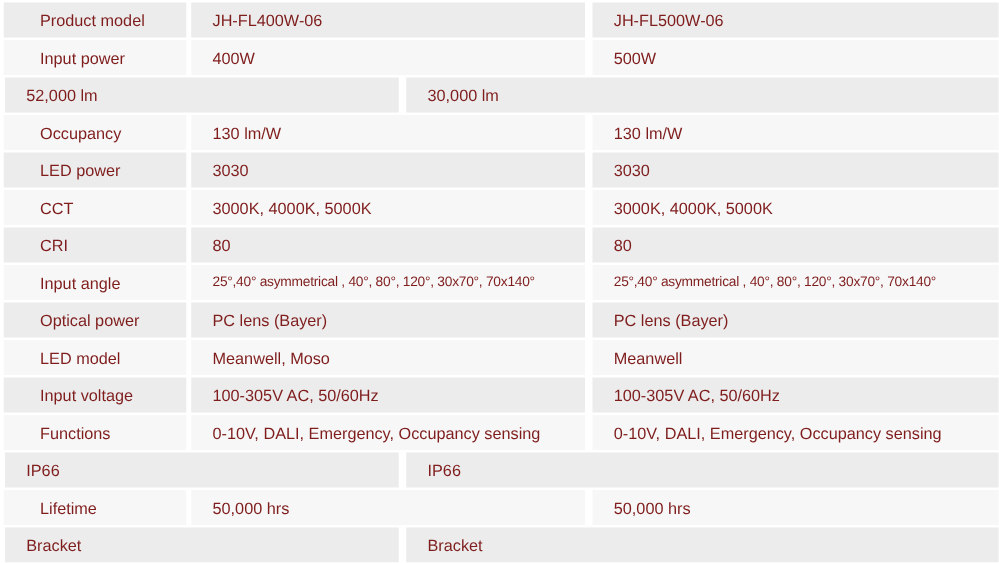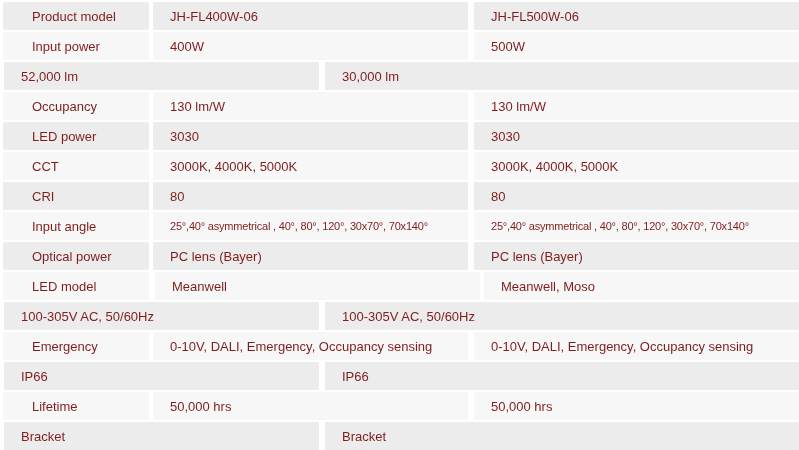--- a/index.html
+++ b/index.html
@@ -106,31 +106,32 @@
   </div>
 
   <div class="row">
     <div class="cell label">Optical power</div>
     <div class="cell v1">PC lens (Bayer)</div>
     <div class="cell v2">PC lens (Bayer)</div>
   </div>
 
   <div class="row">
     <div class="cell label">LED model</div>
+    <div class="cell v1">Meanwell, Moso</div>
     <div class="cell v2">Meanwell</div>
-    <div class="cell v1">Meanwell, Moso</div>
   </div>
 
   <div class="row">
+    <div class="cell label">Input voltage</div>
     <div class="cell v1">100-305V AC, 50/60Hz</div>
     <div class="cell v2">100-305V AC, 50/60Hz</div>
   </div>
 
   <div class="row">
-    <div class="cell label">Emergency</div>
+    <div class="cell label">Functions</div>
     <div class="cell v1">0-10V, DALI, Emergency, Occupancy sensing</div>
     <div class="cell v2">0-10V, DALI, Emergency, Occupancy sensing</div>
   </div>
 
   <div class="row">
     <div class="cell v1">IP66</div>
     <div class="cell v2">IP66</div>
   </div>
 
   <div class="row">

